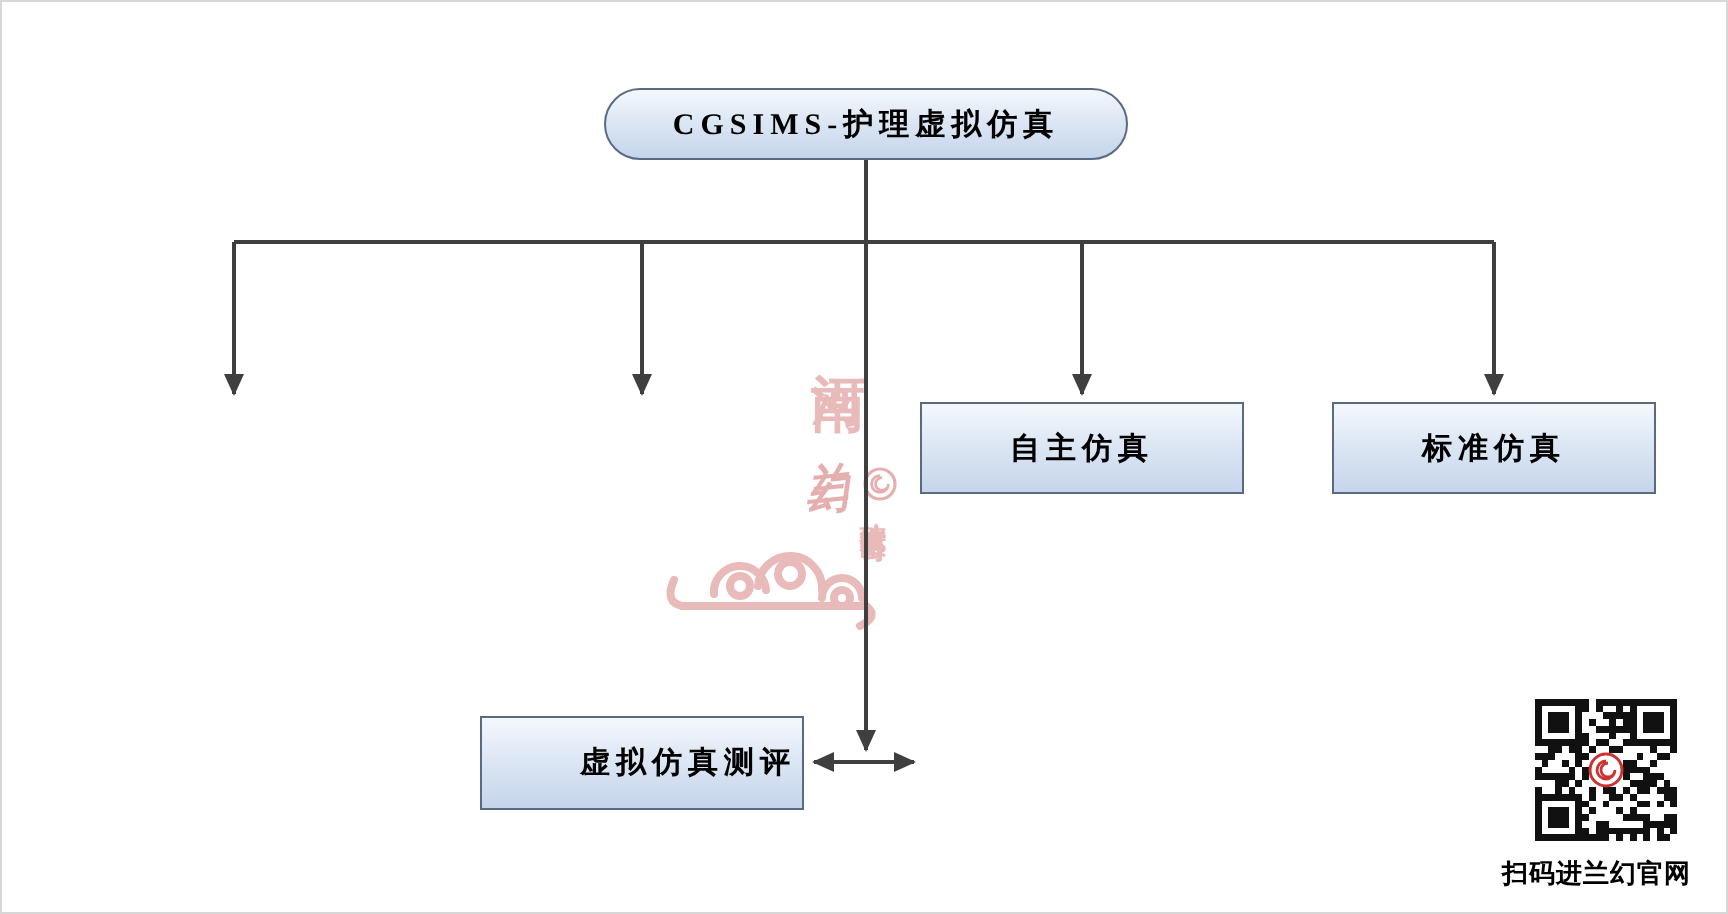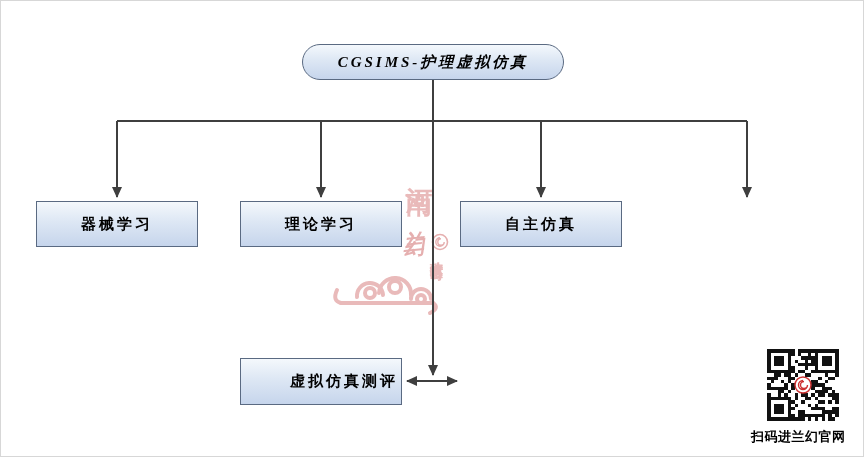--- a/index.html
+++ b/index.html
@@ -78,32 +78,29 @@
       <line x1="116" y1="120" x2="116" y2="196" marker-end="url(#ah)"></line>
       <line x1="320" y1="120" x2="320" y2="196" marker-end="url(#ah)"></line>
       <line x1="540" y1="120" x2="540" y2="196" marker-end="url(#ah)"></line>
       <line x1="746" y1="120" x2="746" y2="196" marker-end="url(#ah)"></line>
       <line x1="432" y1="120" x2="432" y2="374" marker-end="url(#ah)"></line>
       <line x1="432" y1="380" x2="406" y2="380" marker-end="url(#ah)"></line>
       <line x1="432" y1="380" x2="456" y2="380" marker-end="url(#ah)"></line>
     </g>
   </svg>
 
-  <div class="node pill" style="left:301px; top:43px; width:262px; height:36px;font-style:italic;">
+  <div class="node pill" style="left:301px; top:43px; width:262px; height:36px;">
     <span>CGSIMS-护理虚拟仿真</span>
   </div>
 
-  <div class="node" style="left:35px;  top:200px; width:162px; height:46px;">
-    <span>器械学习</span>
-  </div>
-  <div class="node" style="left:239px; top:200px; width:162px; height:46px;">
-    <span>理论学习</span>
-  </div>
   <div class="node" style="left:459px; top:200px; width:162px; height:46px;">
     <span>自主仿真</span>
+  </div>
+  <div class="node" style="left:665px; top:200px; width:162px; height:46px;">
+    <span>标准仿真</span>
   </div>
 
   <div class="node" style="left:239px; top:357px; width:162px; height:47px;padding-left:46px;">
     <span>虚拟仿真测评</span>
   </div>
 
   <div class="qr-wrap">
     <svg id="qr-modules" width="78" height="78" viewBox="-1 -1 23 23" shape-rendering="crispEdges" fill="#111111">
         <rect x="7" y="0" width="1" height="1"></rect>
         <rect x="9" y="0" width="1" height="1"></rect>

